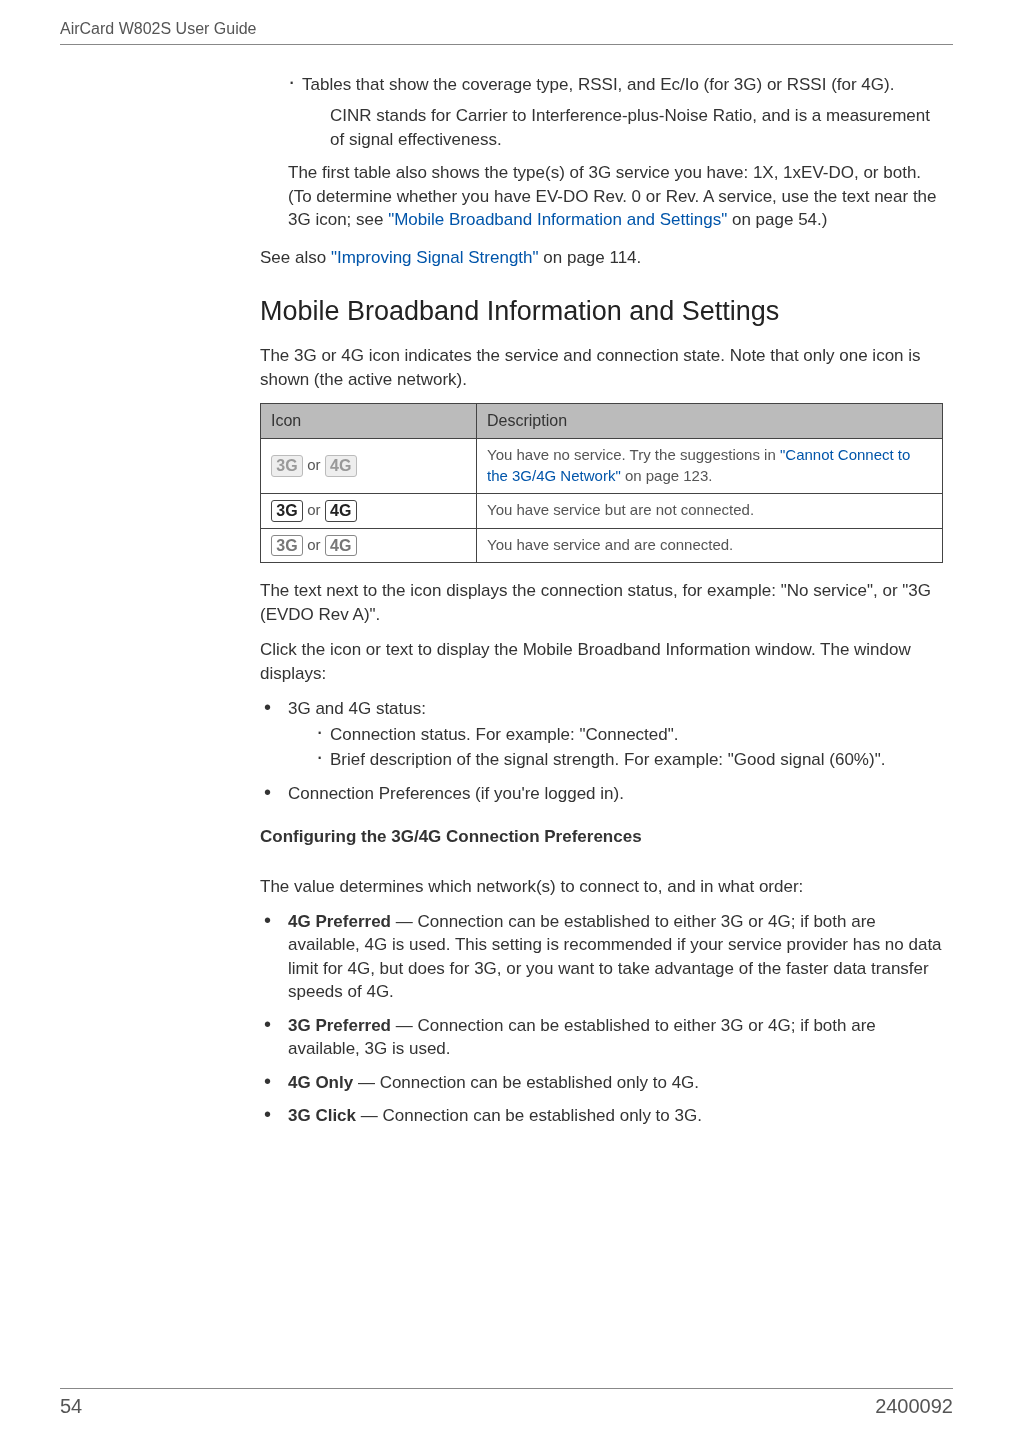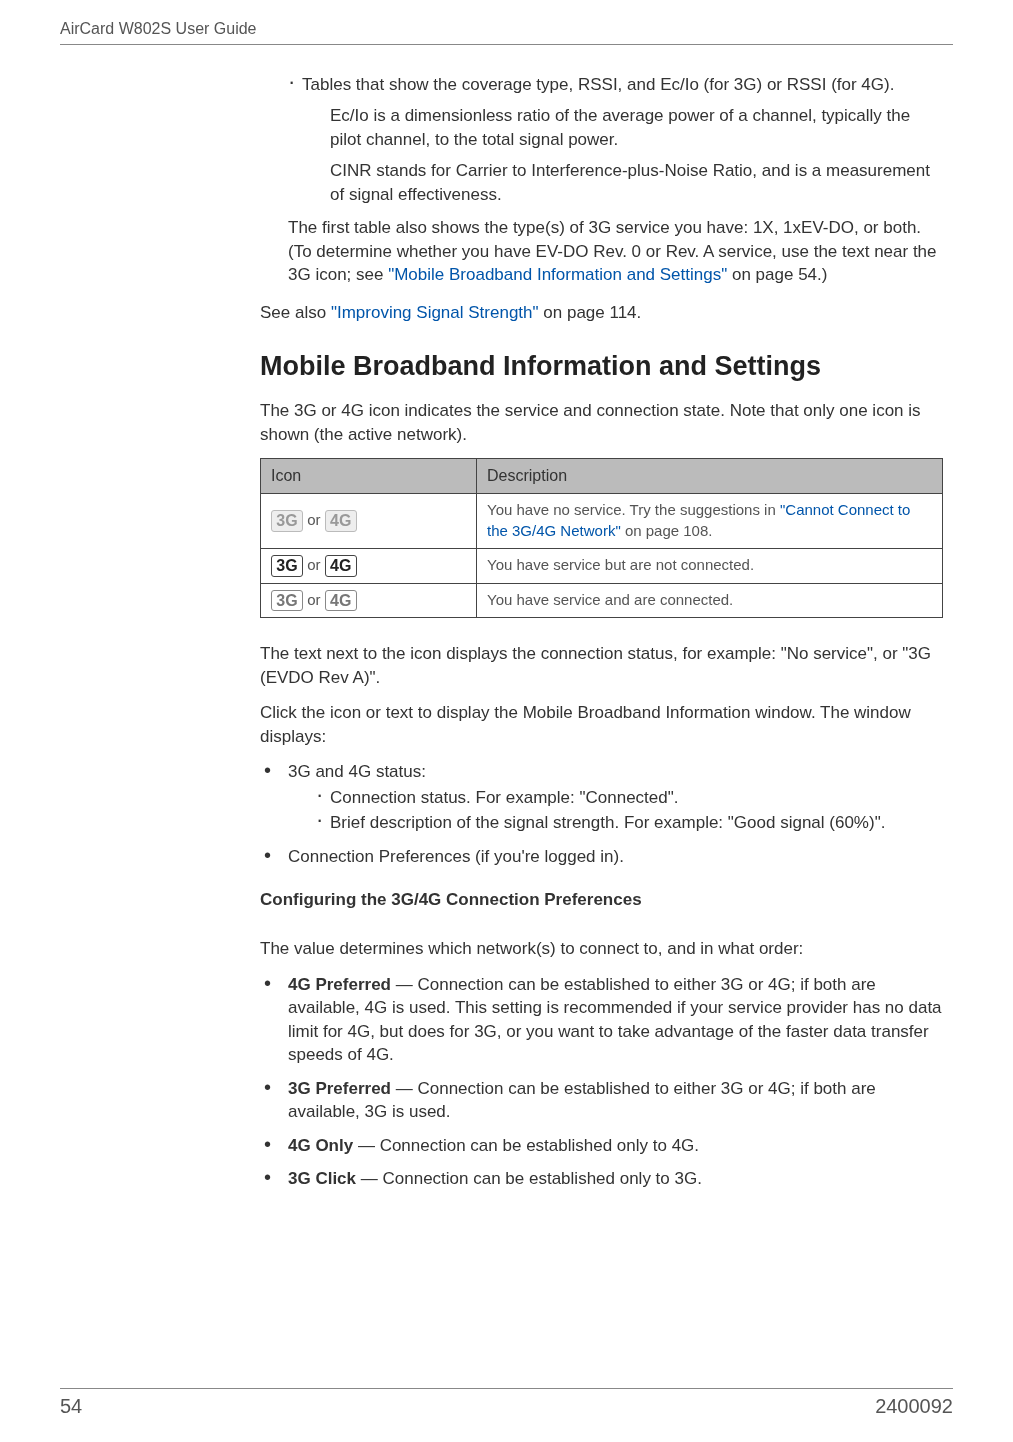--- a/index.html
+++ b/index.html
@@ -58,28 +58,28 @@
     margin: 10px 0 12px 0;
   }
   .para-indent {
     margin: 10px 0 14px 28px;
   }
   .link {
     color: #0055aa;
   }
   h2.section {
     font-size: 27px;
-    font-weight: bold;
+    font-weight: normal;
     color: #222;
     margin: 24px 0 14px 0;
   }
   table.icon-table {
     border-collapse: collapse;
     width: 100%;
-    margin: 10px 0 24px 0;
+    margin: 10px 0 16px 0;
     font-size: 15px;
   }
   table.icon-table th, table.icon-table td {
     border: 1px solid #444;
     padding: 6px 10px;
     text-align: left;
     vertical-align: middle;
     color: #555;
   }
   table.icon-table th {
@@ -155,21 +155,20 @@
 </head>
 <body>
 
 <div class="page">
   <div class="header">AirCard W802S User Guide</div>
   <hr class="hr">
 
   <div class="content">
 
     <div class="sub-bullet">Tables that show the coverage type, RSSI, and Ec/Io (for 3G) or RSSI (for 4G).</div>
-    <div class="sub-inner">Ec/Io is a dimensionless ratio of the average power of a channel, typically the pilot channel, to the total signal power.</div>
     <div class="sub-inner">CINR stands for Carrier to Interference-plus-Noise Ratio, and is a measurement of signal effectiveness.</div>
 
     <div class="para-indent">
       <span>The first table also shows the type(s) of 3G service you have: 1X, 1xEV-DO, or both. (To determine whether you have EV-DO Rev. 0 or Rev. A service, use the text near the 3G icon; see </span><span class="link">"Mobile Broadband Information and Settings"</span><span> on page 54.)</span>
     </div>
 
     <div class="para">
       <span>See also </span><span class="link">"Improving Signal Strength"</span><span> on page 114.</span>
     </div>
 
@@ -181,21 +180,21 @@
       <tbody>
           <tr>
         <th>Icon</th>
         <th>Description</th>
       </tr>
       <tr>
         <td class="iconcell">
           <span class="badge gray">3G</span><span> or </span><span class="badge gray">4G</span>
         </td>
         <td>
-          <span>You have no service. Try the suggestions in </span><span class="link">"Cannot Connect to the 3G/4G Network"</span><span> on page 108.</span>
+          <span>You have no service. Try the suggestions in </span><span class="link">"Cannot Connect to the 3G/4G Network"</span><span> on page 123.</span>
         </td>
       </tr>
       <tr>
         <td class="iconcell">
           <span class="badge dark">3G</span><span> or </span><span class="badge dark">4G</span>
         </td>
         <td>You have service but are not connected.</td>
       </tr>
       <tr>
         <td class="iconcell">

